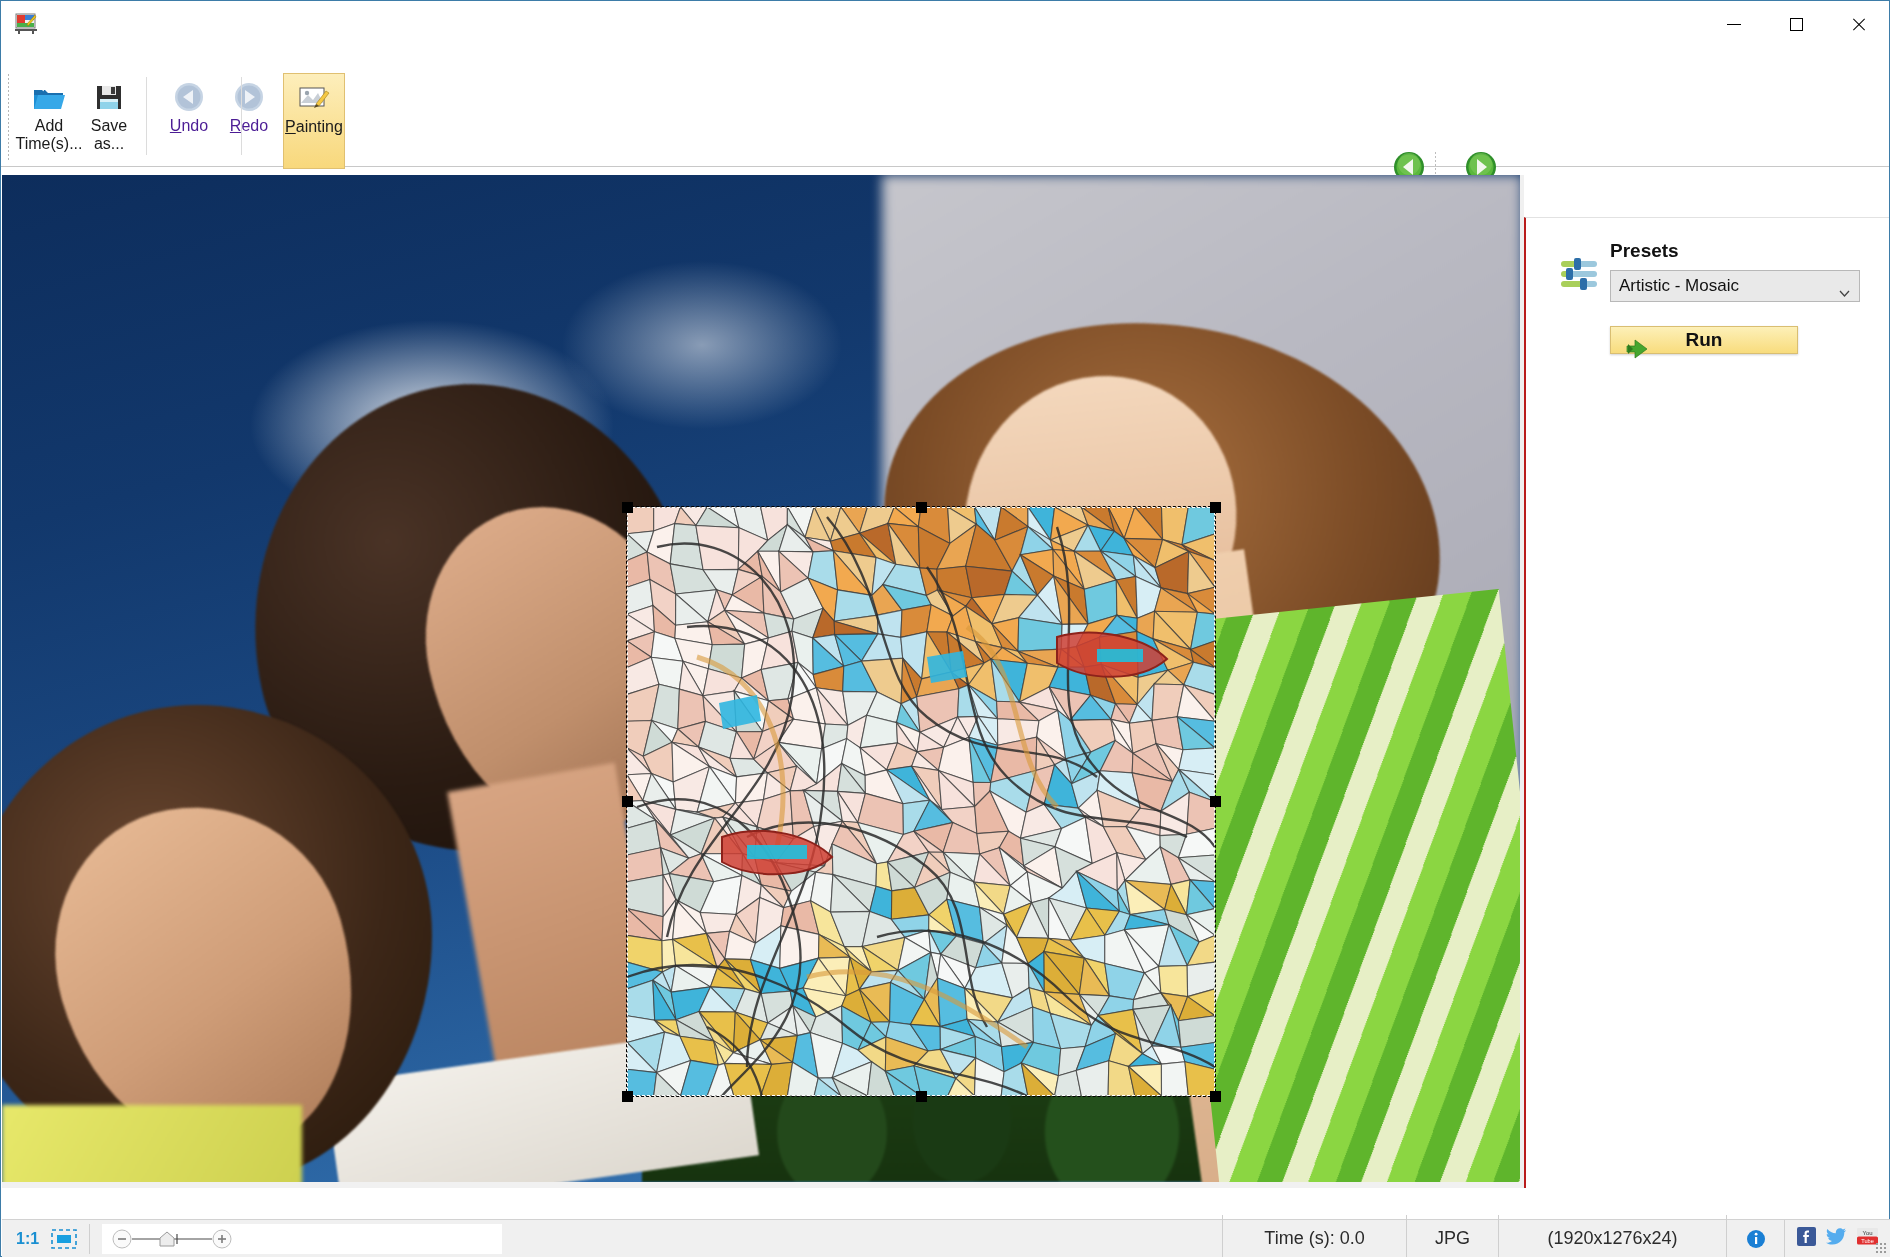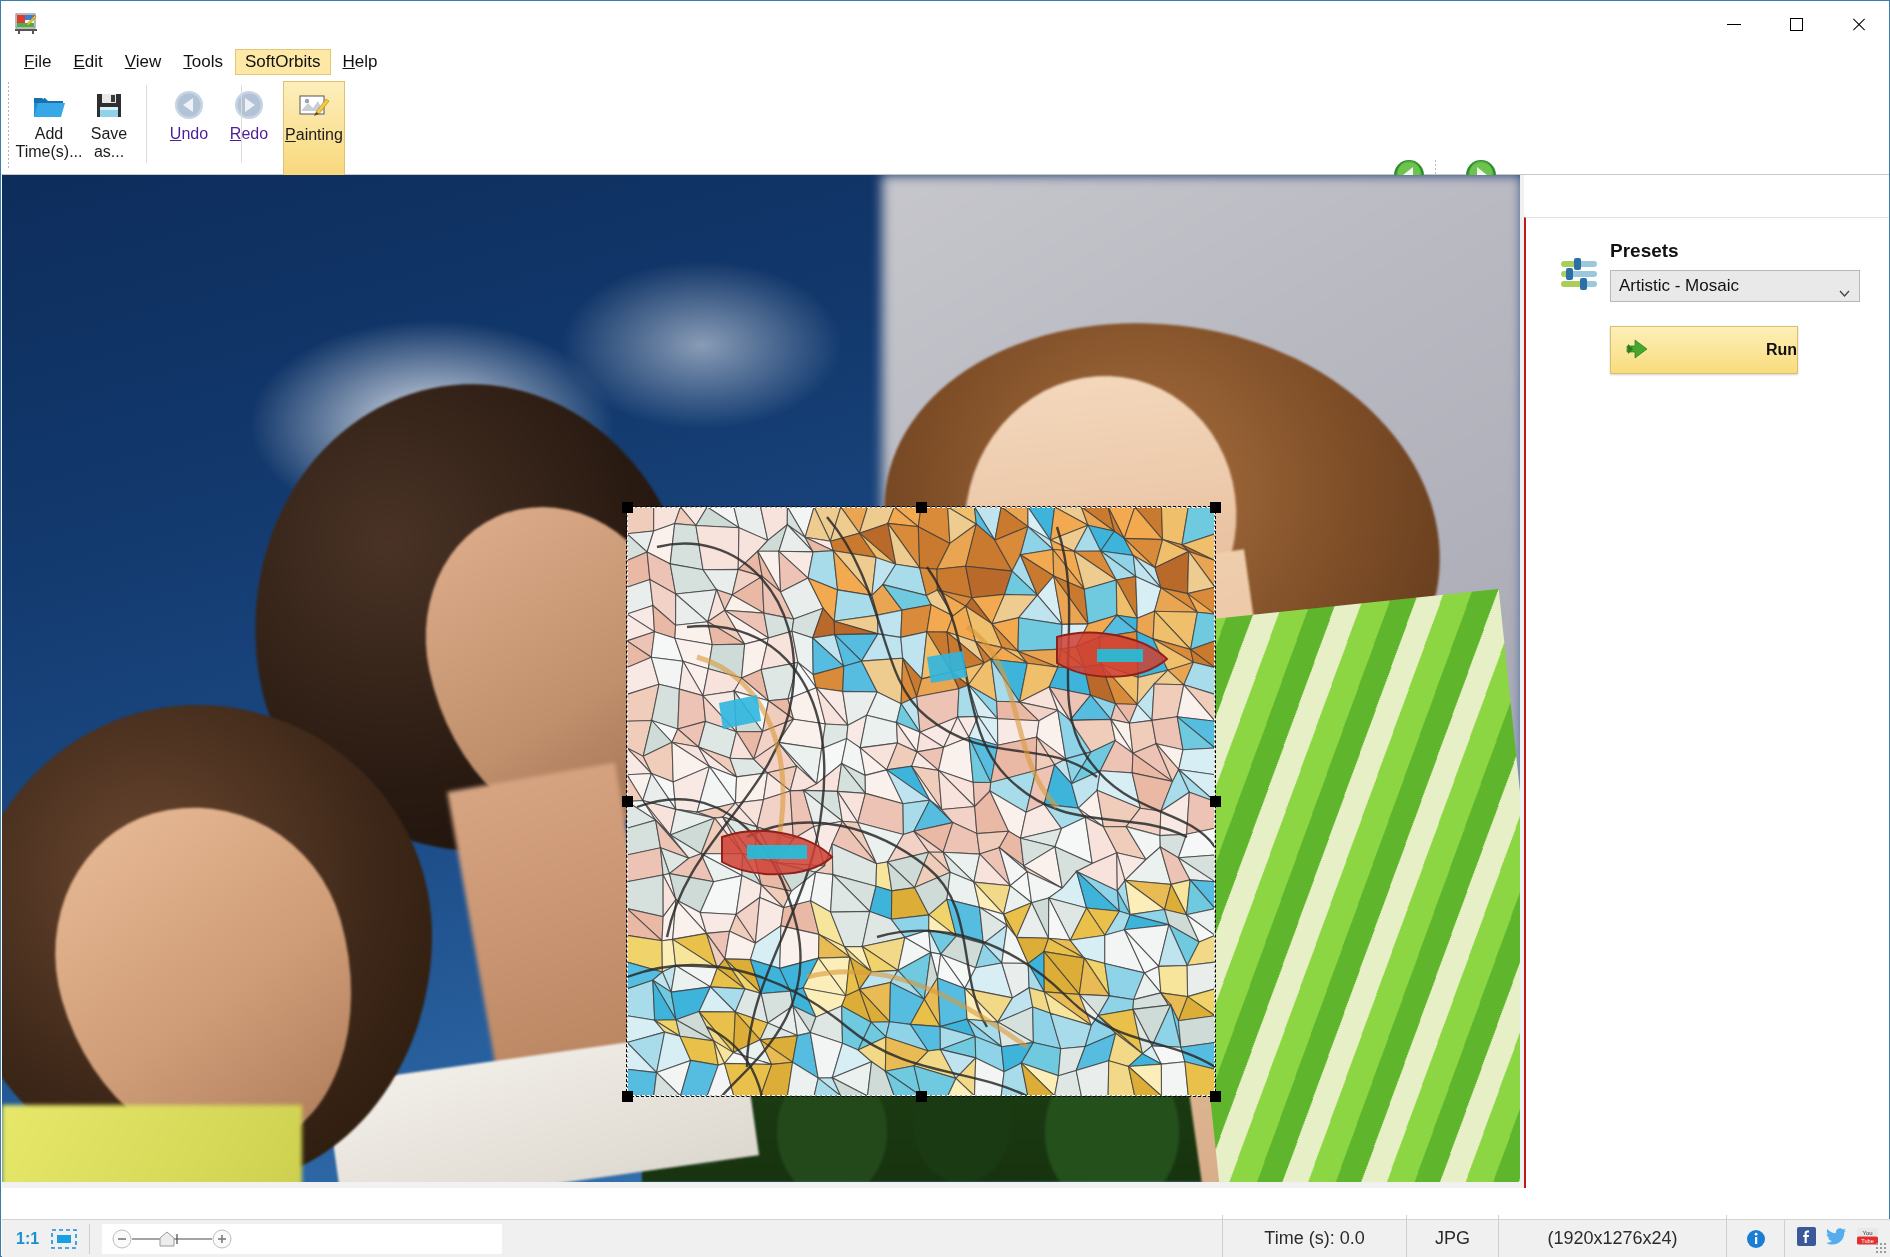--- a/index.html
+++ b/index.html
@@ -29,21 +29,21 @@
   .glyph-close:after{transform:rotate(-45deg);}
 
   
   .menubar{position:absolute;left:0;top:46px;height:30px;width:100%;
            display:flex;align-items:center;padding-left:13px;box-sizing:border-box;}
   .menu-item{font-size:17px;color:#111;padding:3px 10px;margin-right:2px;white-space:nowrap;}
   .menu-item u{text-decoration:underline;}
   .menu-item.active{background:#fde8a6;border:1px solid #e3c677;padding:2px 9px;}
 
   
-  .ribbon{position:absolute;left:0;top:76px;width:100%;height:98px;background:#fff;
+  .ribbon{position:absolute;left:0;top:68px;width:100%;height:98px;background:#fff;
           border-bottom:1px solid #c8c8c8;box-sizing:border-box;}
   .rib-dots{position:absolute;left:6px;top:4px;width:3px;height:88px;
      background-image:radial-gradient(#b6b6b6 1px, transparent 1px);
      background-size:3px 4px;}
   .rib-group{position:absolute;top:4px;height:88px;display:flex;align-items:flex-start;}
   .rib-sep{position:absolute;top:8px;width:1px;height:78px;background:#dcdcdc;}
   .rib-btn{width:60px;display:flex;flex-direction:column;align-items:center;
            padding-top:6px;cursor:default;}
   .rib-btn .ic{height:36px;display:flex;align-items:center;justify-content:center;}
   .rib-btn .lbl{font-size:16px;color:#1b1b1b;text-align:center;line-height:18px;margin-top:2px;}
@@ -147,24 +147,24 @@
   .tb-close:before{transform:rotate(45deg);}
   .tb-close:after{transform:rotate(-45deg);}
   .tb-body{position:absolute;left:0;top:42px;right:0;bottom:0;border-top:1px solid #e2e2e2;
            border-left:2px solid #b91c1c;background:#fff;}
   .tb-icon{position:absolute;left:32px;top:34px;width:44px;height:44px;}
   .tb-presets-label{position:absolute;left:84px;top:22px;font-size:19px;font-weight:bold;color:#111;}
   .tb-select{position:absolute;left:84px;top:52px;width:250px;height:32px;
     background:#e9e9e9;border:1px solid #b8b8b8;box-sizing:border-box;
     display:flex;align-items:center;padding-left:8px;font-size:17px;color:#111;}
   .tb-select .chev{position:absolute;right:9px;top:11px;width:11px;height:7px;}
-  .tb-run{position:absolute;left:84px;top:108px;width:188px;height:48px;
+  .tb-run{position:absolute;left:84px;top:108px;width:188px;height:28px;
     background:linear-gradient(#fdf0b8,#f8dc7d);border:1px solid #d9be72;
-    box-sizing:border-box;display:flex;align-items:center;justify-content:flex-end;
-    font-size:16px;font-weight:bold;color:#111;box-shadow:0 1px 2px rgba(0,0,0,.18);}
+    box-sizing:border-box;display:flex;align-items:center;justify-content:center;
+    font-size:19px;font-weight:bold;color:#111;box-shadow:0 1px 2px rgba(0,0,0,.18);}
   .tb-run .arrow{position:absolute;left:14px;top:11px;width:30px;height:22px;}
 
   
   .vsplit{position:absolute;left:1519px;top:174px;width:4px;height:1013px;background:#f0f0f0;}
 
   
   .statusbar{position:absolute;left:1px;top:1218px;width:1888px;height:38px;
      background:#f0f0f0;border-top:1px solid #d2d2d2;box-sizing:border-box;display:flex;align-items:center;}
   .sb-zoom11{margin-left:14px;font-size:16px;font-weight:bold;color:#1a8fd1;}
   .sb-fit{margin-left:12px;width:26px;height:20px;}
@@ -201,28 +201,20 @@
       </div>
       <div class="win-btn">
         <span class="glyph-max"></span>
       </div>
       <div class="win-btn close">
         <span class="glyph-close"></span>
       </div>
     </div>
   </div>
 
-  <div class="menubar">
-    <div class="menu-item"><u>F</u>ile</div>
-    <div class="menu-item"><u>E</u>dit</div>
-    <div class="menu-item"><u>V</u>iew</div>
-    <div class="menu-item"><u>T</u>ools</div>
-    <div class="menu-item active">SoftOrbits</div>
-    <div class="menu-item"><u>H</u>elp</div>
-  </div>
 
   <div class="ribbon">
     <div class="rib-dots"></div>
 
     <div class="rib-group" style="left:18px;">
       <div class="rib-btn">
         <span class="ic">
           <svg width="34" height="30" viewBox="0 0 34 30">
             <path d="M2 8 L13 8 L16 11 L31 11 L31 13 L2 13 Z" fill="#1a6faf"></path>
             <path d="M2 13 L31 13 L27 27 L2 27 Z" fill="#1f8fd4"></path>

